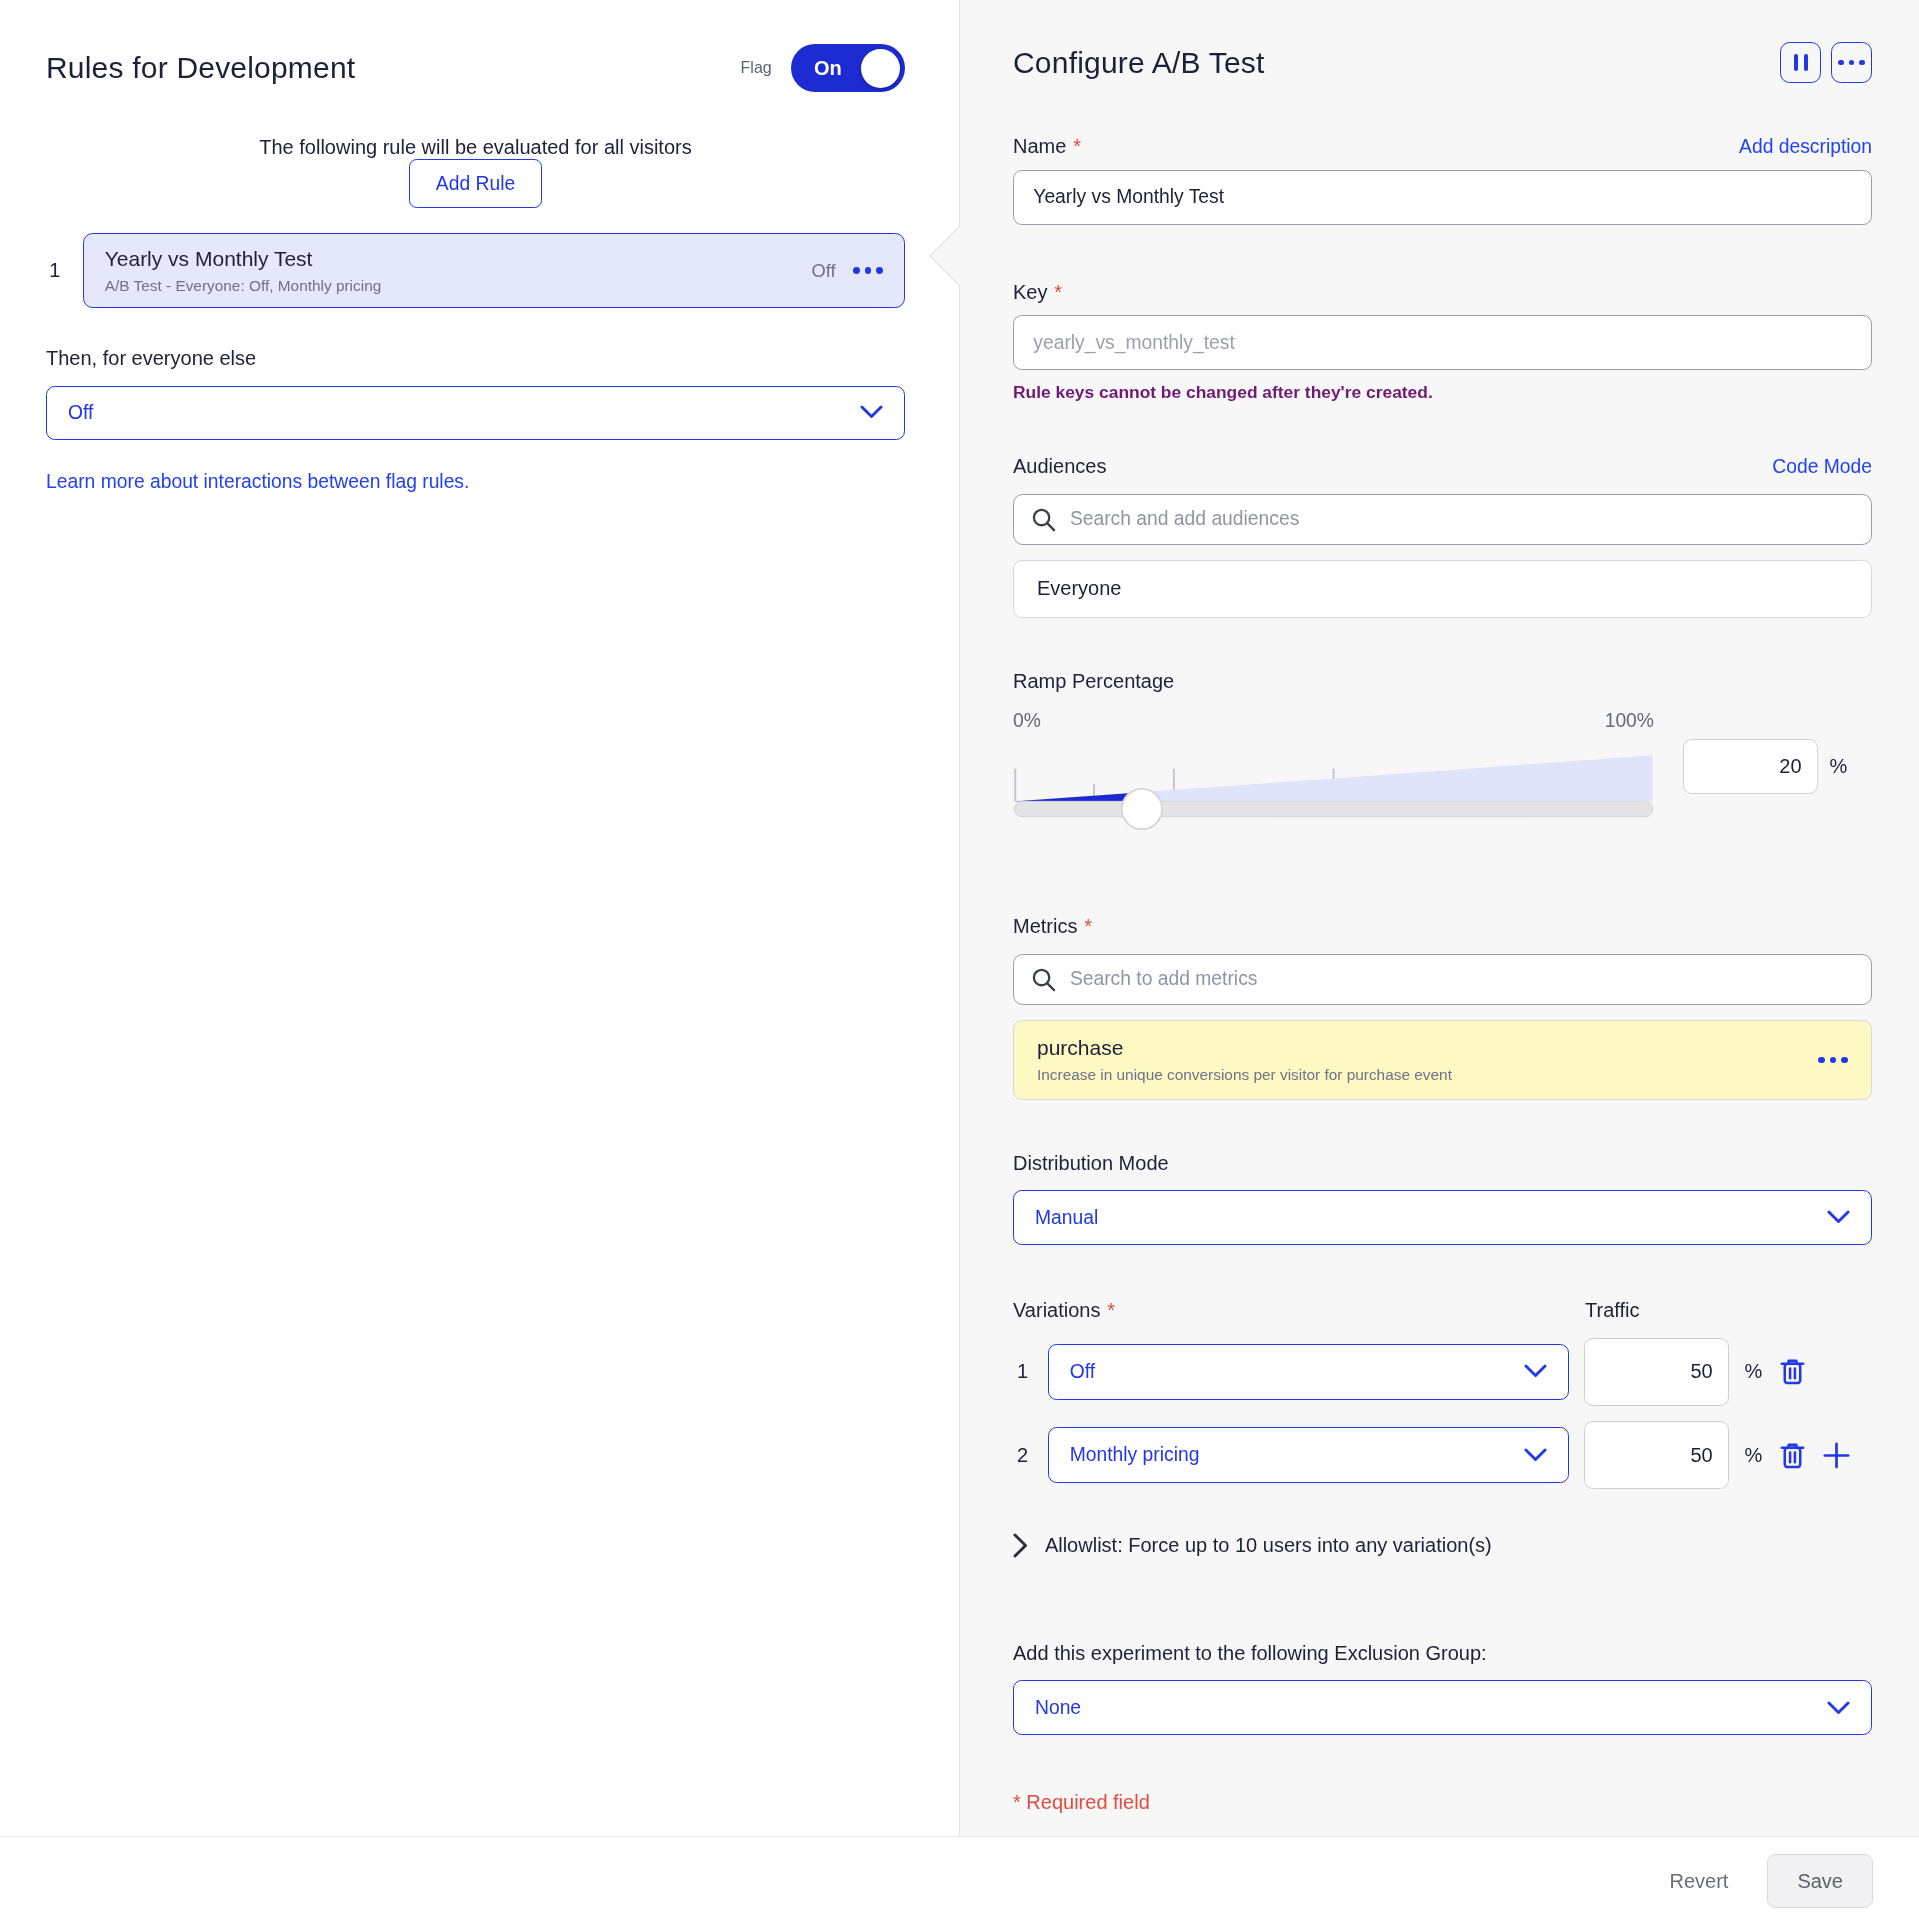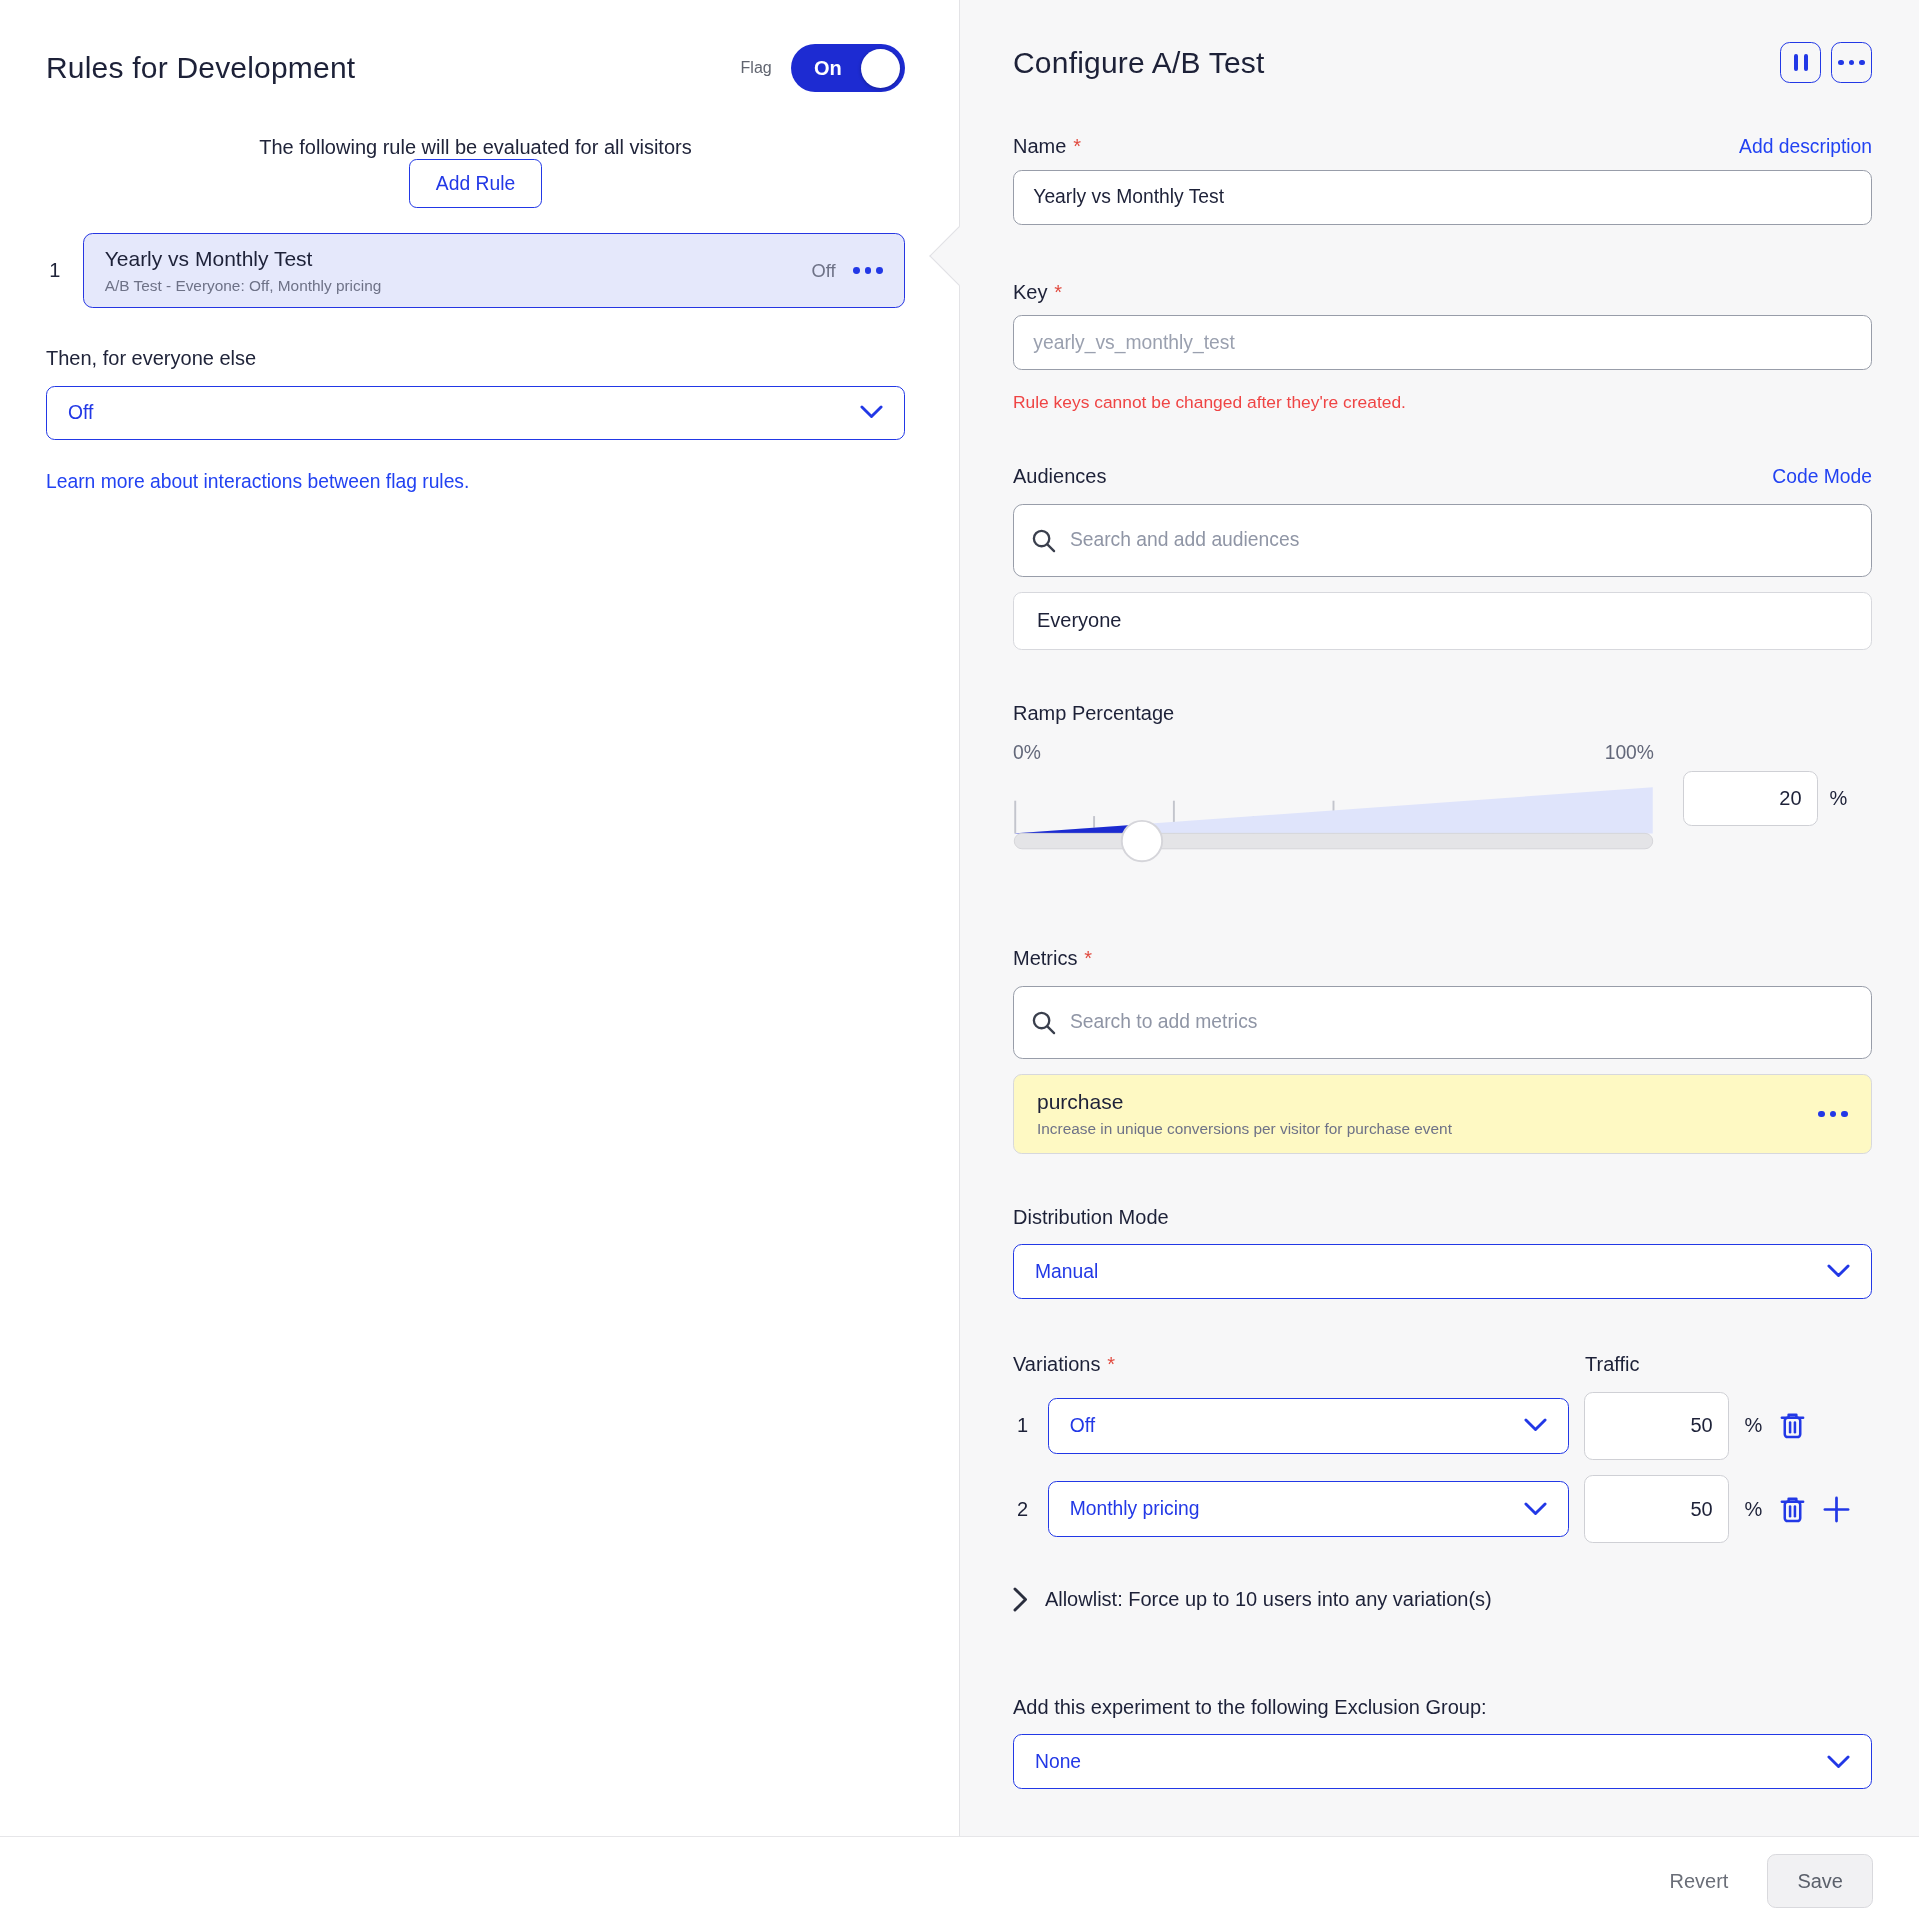--- a/index.html
+++ b/index.html
@@ -60,22 +60,22 @@
   .icon-btn { width:41px; height:41px; border:1.9px solid #2238e6; border-radius:9.7px; background:#f7f7f8; display:flex; align-items:center; justify-content:center; gap:5.8px; cursor:pointer; }
   .pause-bar { width:3.9px; height:17.4px; background:#2238e6; border-radius:1.9px; }
   .icon-btn .dots i { width:5.8px; height:5.8px; }
   .label-row { display:flex; justify-content:space-between; align-items:baseline; margin-top:52px; }
   .label-row.tight { margin-top:56px; }
   .text-input {
     width:100%; height:55px; border:1.9px solid #989da9; border-radius:8.7px; background:#fff;
     font-size:19.3px; color:#1d2138; padding:0 19.3px; margin-top:11.6px; font-family:inherit; outline:none;
   }
   .text-input::placeholder { color:#9aa0af; }
-  .help-text { margin-top:22px; font-size:17.4px; color:#ef4444; }
-  .search-box { margin-top:15.4px; height:73px; border:1.9px solid #989da9; border-radius:9.7px; background:#fff; display:flex; align-items:center; padding:0 17.4px; gap:13.5px; }
+  .help-text { margin-top:12px; font-size:17.4px; color:#701a75;font-weight:bold; }
+  .search-box { margin-top:15.4px; height:51px; border:1.9px solid #989da9; border-radius:9.7px; background:#fff; display:flex; align-items:center; padding:0 17.4px; gap:13.5px; }
   .search-box input { flex:1; border:none; outline:none; background:transparent; font-size:19.3px; color:#1d2138; font-family:inherit; }
   .search-box input::placeholder { color:#8f95a5; }
   .chip-box { margin-top:15.4px; height:58px; border:1px solid #d7d8dd; border-radius:8.7px; background:#fff; display:flex; align-items:center; padding:0 23px; font-size:20px; color:#1d2138; }
   .ramp-wrap { display:flex; align-items:flex-start; gap:29px; margin-top:17.4px; }
   .slider-block { width:641px; }
   .slider-labels { display:flex; justify-content:space-between; font-size:19.3px; color:#63687a; margin-bottom:3.9px; }
   .ramp-value { display:flex; align-items:center; gap:11.6px; margin-top:29px; }
   .num-input { width:135px; height:55px; border:1px solid #cfd0d5; border-radius:8.7px; background:#fff; font-size:20px; color:#1d2138; text-align:right; padding-right:15.4px; font-family:inherit; outline:none; }
   .unit { font-size:20px; color:#1d2138; }
   .metric-card { margin-top:15.4px; background:#fef9c3; border:1px solid #d7d8dd; border-radius:8.7px; padding:14.5px 23px; display:flex; justify-content:space-between; align-items:center; }

